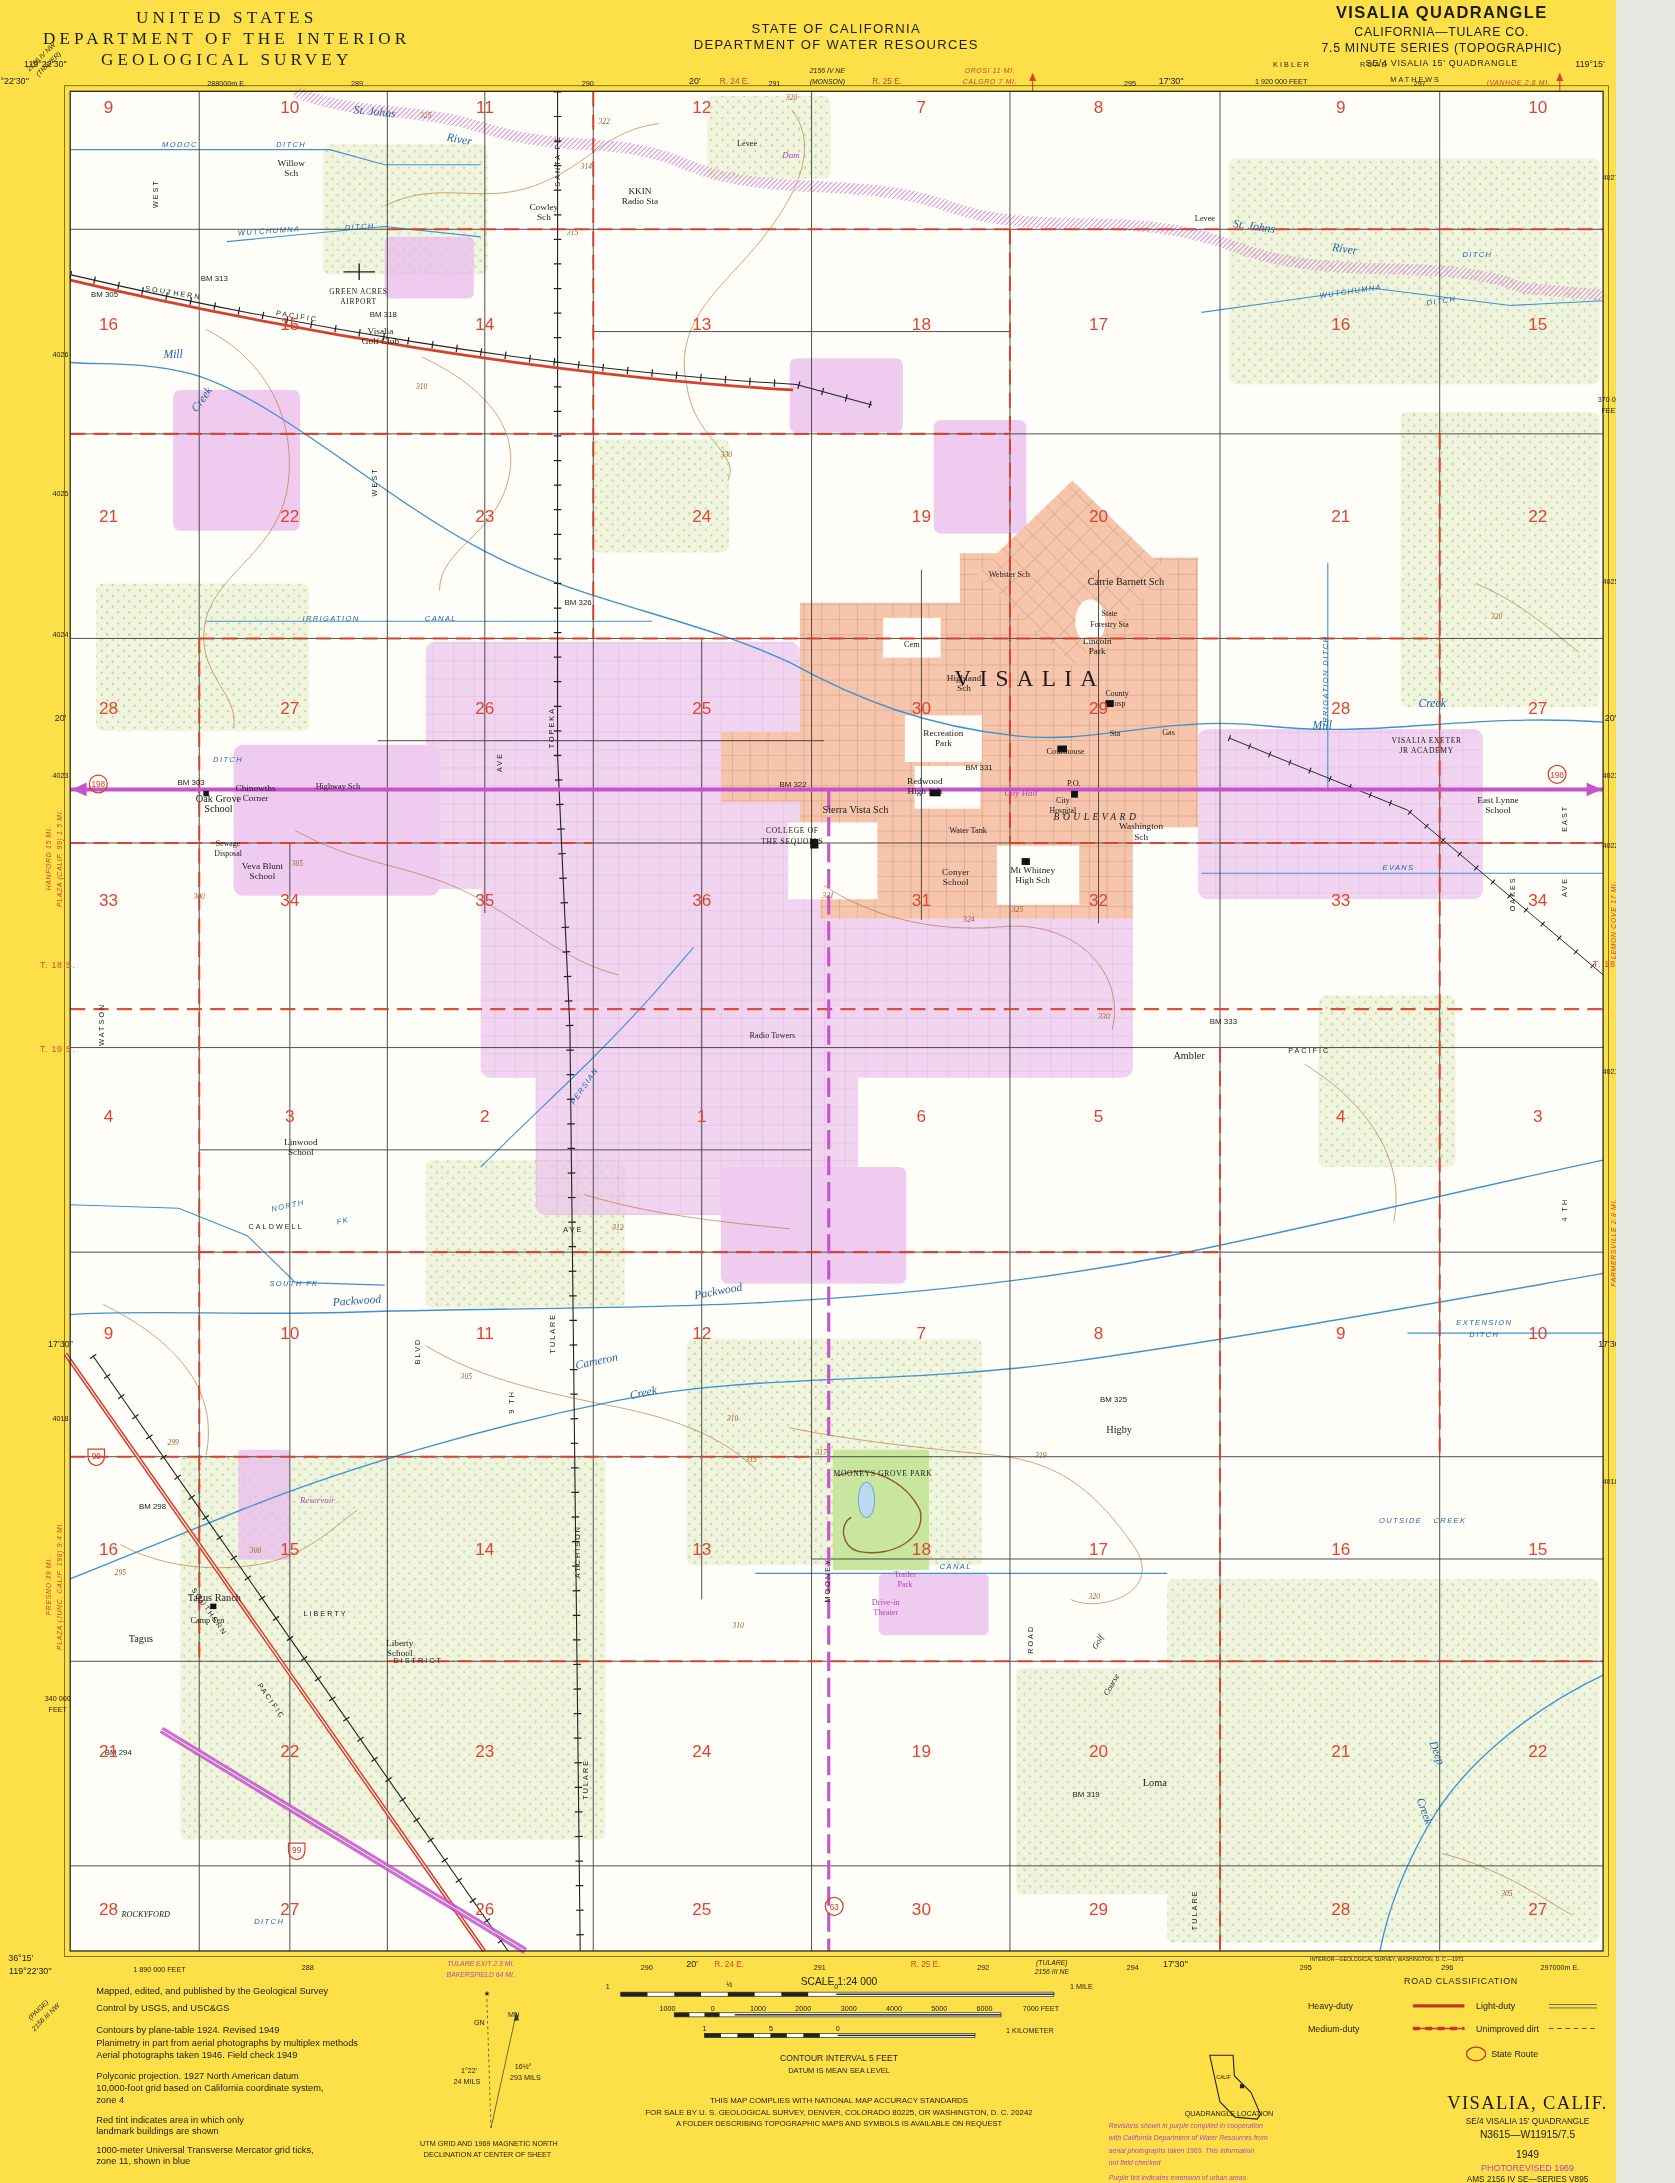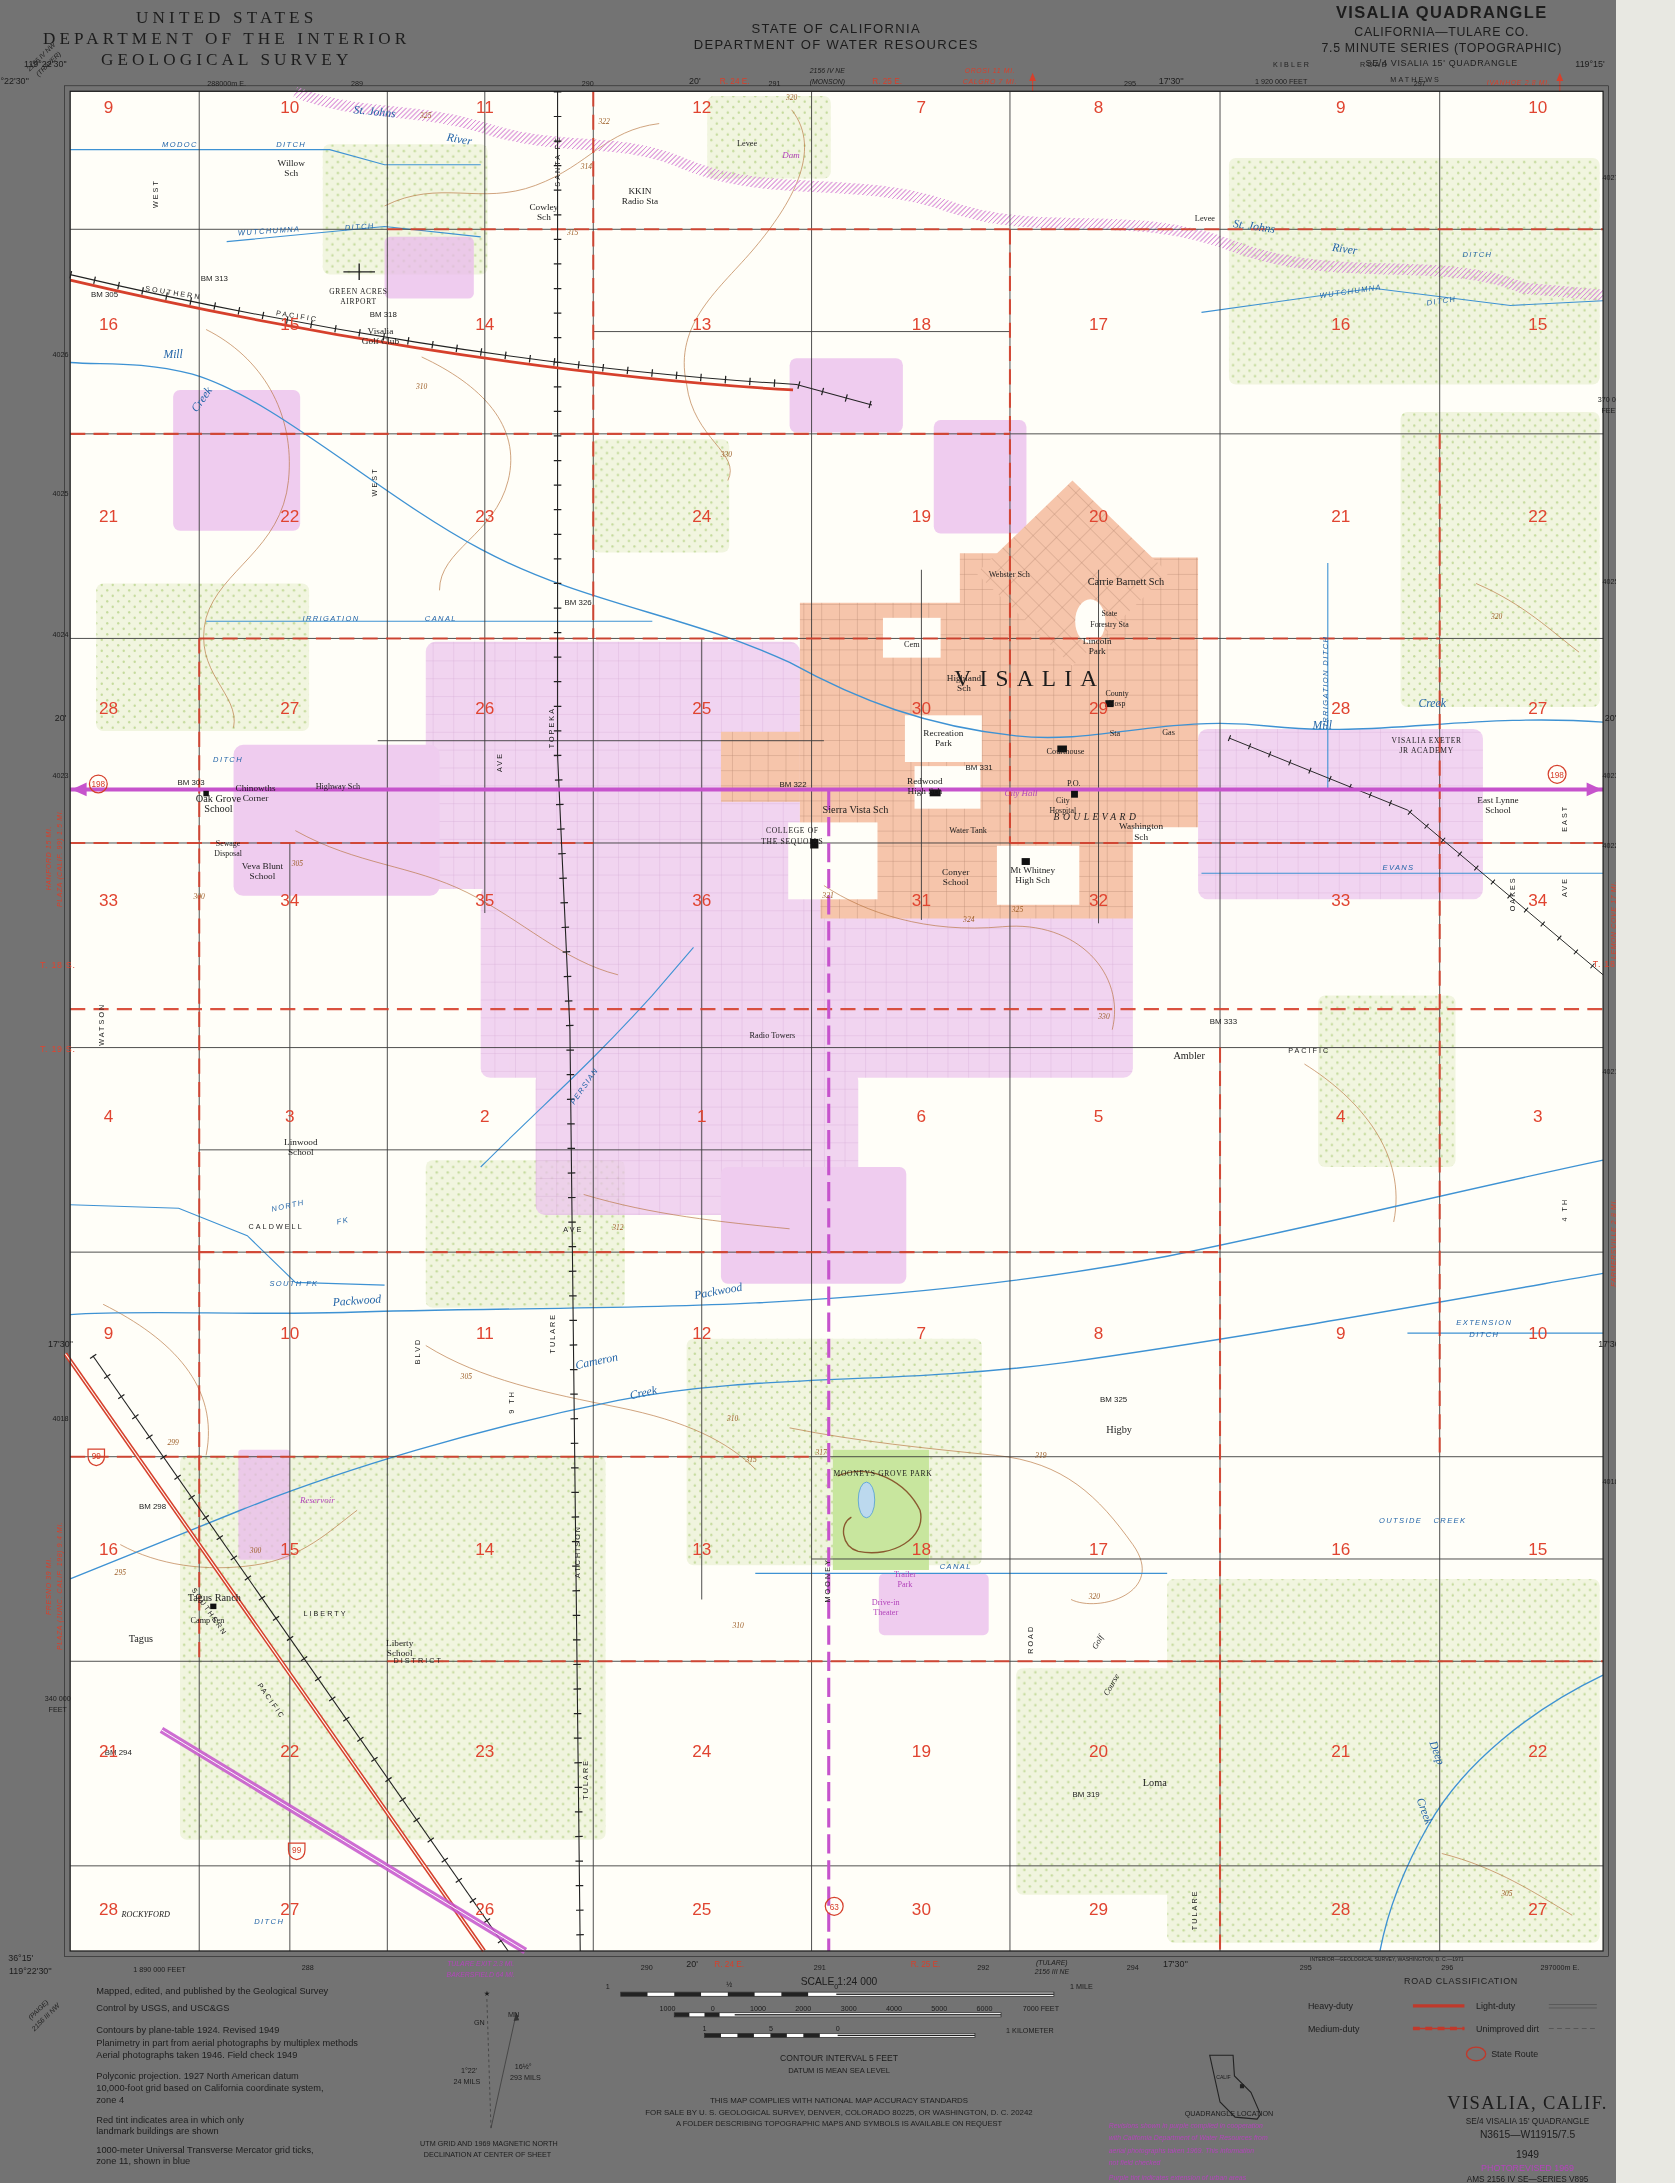--- a/index.html
+++ b/index.html
@@ -1,16 +1,16 @@
 <!DOCTYPE html>
 <html style="font-size:11px"><head>
 <meta charset="utf-8">
 <style>
   html,body{margin:0;padding:0;background:#e8e8e2;}
-  .sheet{position:relative;width:1616px;height:2183px;background:#737373;font-family:"Liberation Sans",sans-serif;overflow:hidden;text-decoration:underline;}
+  .sheet{position:relative;width:1616px;height:2183px;background:#fde047;font-family:"Liberation Sans",sans-serif;overflow:hidden;text-decoration:underline;}
   svg{position:absolute;left:0;top:0;}
   text{fill:#1c1c1c;}
   
   .t-hdr1{font-family:"Liberation Serif",serif;font-size:25px;letter-spacing:6px;text-anchor:middle;}
   .t-hdr2{font-size:19px;letter-spacing:2px;text-anchor:middle;}
   .t-hdr3{font-size:24px;letter-spacing:2px;text-anchor:middle;font-weight:bold;}
   .t-hdr4{font-size:18px;letter-spacing:1px;text-anchor:middle;}
   .t-hdr5{font-size:13px;letter-spacing:1px;text-anchor:middle;}
   
   .t-w{font-family:"Liberation Serif",serif;font-style:italic;font-size:17px;fill:#2465a8;text-anchor:middle;}

